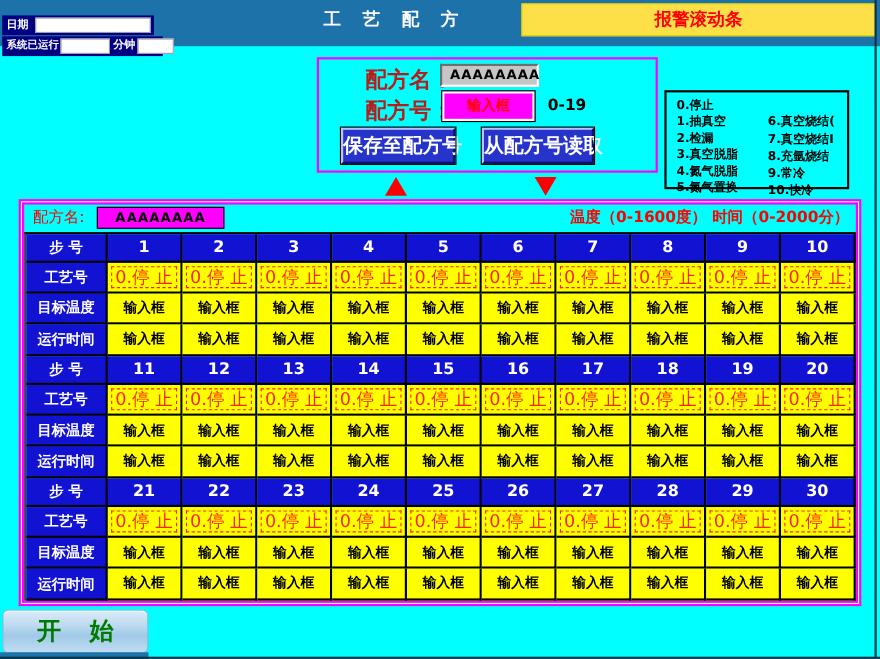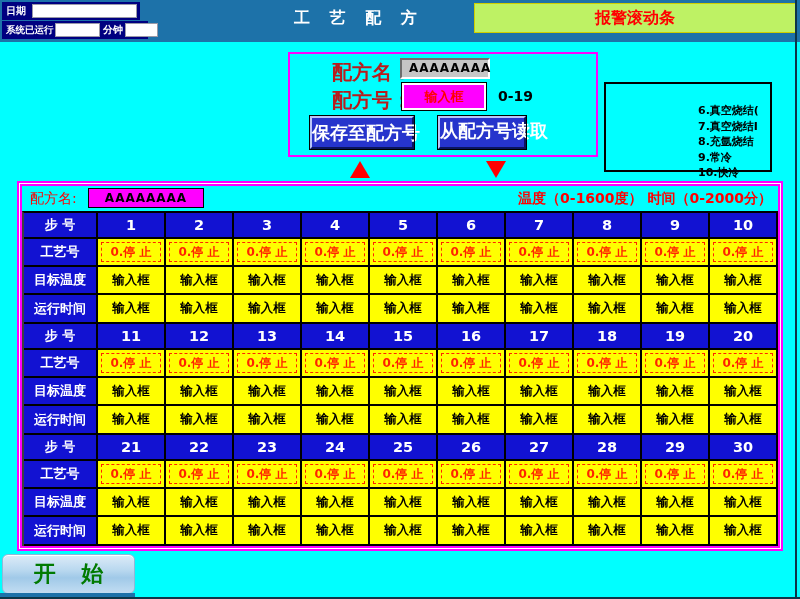--- a/index.html
+++ b/index.html
@@ -7,25 +7,25 @@
   body {
     position:relative; overflow:hidden;
     background:#00FFFF;
     font-family:"DejaVu Sans","Liberation Sans",sans-serif;
   }
   .abs { position:absolute; }
 
   
   .topbar { left:0; top:0; width:800px; height:42px; background:#1D72A9; }
   .title  { left:294px; top:8px; color:#FFFFFF; font-size:16px; font-weight:bold; letter-spacing:7px; white-space:nowrap; }
-  .alarm  { left:474px; top:3px; width:322px; height:30px; background:#bef264; border:1px solid #cfcf00;
+  .alarm  { left:474px; top:3px; width:322px; height:30px; background:#fde047; border:1px solid #cfcf00;
             color:#FF0000; font-size:16px; font-weight:bold; text-align:center; line-height:28px; }
 
   
-  .navy { background:#000080; }
+  .navy { background:#000080;margin-top:12px; }
   .navy1 { left:2px; top:2px;  width:138px; height:18px; }
   .navy2 { left:2px; top:21px; width:146px; height:18px; }
   .nlabel { position:absolute; color:#FFFFFF; font-weight:bold; font-size:10px; line-height:18px; white-space:nowrap; }
   .nbox   { position:absolute; top:2px; height:14px; background:#FFFFFF; border:1px solid #9a9aa8; }
 
   
   .recipe-panel { left:288px; top:52px; width:310px; height:105px; border:2px solid #FF00FF; }
   .rp-label { position:absolute; color:#b91c1c; font-weight:bold; font-size:20px; white-space:nowrap; }
   .rp-name-box { position:absolute; left:110px; top:4px; width:90px; height:21px; background:#C6C6C6;
                  border-top:2px solid #6e6e6e; border-left:2px solid #6e6e6e;
@@ -34,21 +34,21 @@
   .rp-num-box { position:absolute; left:112px; top:29px; width:84px; height:27px; background:#FF00FF;
                 border:2px solid #ffffff; outline:1px solid #000;
                 color:#FF0000; font-weight:bold; font-size:13px; text-align:center; line-height:23px; }
   .rp-range { position:absolute; left:208px; top:34px; color:#000; font-weight:bold; font-size:14px; }
   .hmi-btn { position:absolute; top:62px; height:33px; background:#2634CC; color:#FFFFFF;
              font-weight:bold; font-size:18px; text-align:center; line-height:29px; white-space:nowrap;
              border-top:2px solid #b8c4f8; border-left:2px solid #b8c4f8;
              border-bottom:2px solid #0a1560; border-right:2px solid #0a1560;
              outline:1px solid #000; cursor:pointer; }
   .btn-save { left:20px;  width:104px; }
-  .btn-load { left:148px; width:88px;font-family:Liberation Mono, monospace; }
+  .btn-load { left:148px; width:102px; }
 
   .arrow-up   { left:350px; top:161px; width:0; height:0;
                 border-left:10px solid transparent; border-right:10px solid transparent; border-bottom:17px solid #FF0000; }
   .arrow-down { left:486px; top:161px; width:0; height:0;
                 border-left:10px solid transparent; border-right:10px solid transparent; border-top:17px solid #FF0000; }
 
   
   .legend { left:604px; top:82px; width:168px; height:90px; border:2px solid #000; }
   .legend-col { position:absolute; }
   .legend-col-left  { left:9px;  top:4px; }
@@ -68,21 +68,21 @@
           grid-template-rows:repeat(3, 26px 28px 28px 29px);
           border-top:2px solid #000; border-left:2px solid #404040; }
   .cell { border-right:2px solid #000; border-bottom:2px solid #000;
           display:flex; align-items:center; justify-content:center; overflow:hidden; }
   .c-blue  { background:#1212D2; color:#FFFFFF; font-weight:bold; }
   .c-head  { font-size:14.5px; }
   .c-label { font-size:13px; white-space:nowrap; }
   .c-proc  { background:#FFFF00; padding:3px 3px; }
   .c-proc .dash { width:100%; height:100%; border:1px dashed #FF2400; color:#FF2400;
                   display:flex; align-items:center; justify-content:center;
-                  font-weight:bold; font-size:12px; white-space:nowrap; }
+                  font-weight:normal; font-size:16px; white-space:nowrap; }
   .c-input { background:#FFFF00; color:#000; font-weight:bold; font-size:12.5px; white-space:nowrap; }
 
   
   .start-btn { left:2px; top:554px; width:133px; height:40px; border-radius:6px; cursor:pointer;
                background:linear-gradient(180deg,#ddebf8 0%,#b9d8ef 40%,#a0c9e8 60%,#c2ddf2 100%);
                border:1px solid #8fb8d8; box-shadow:inset 0 1px 0 #ffffff;
                color:#007A00; font-weight:bold; font-size:22px; letter-spacing:9px;
                display:flex; align-items:center; justify-content:center; padding-left:9px; }
 
   .taskbar-stub { left:0; top:593px; width:135px; height:6px; background:#1D72A9; }
@@ -113,20 +113,28 @@
   <span class="rp-label" style="left:42px; top:33px;">配方号：</span>
   <div class="rp-num-box">输入框</div>
   <span class="rp-range">0-19</span>
   <div class="hmi-btn btn-save">保存至配方号</div>
   <div class="hmi-btn btn-load">从配方号读取</div>
 </div>
 <div class="abs arrow-up"></div>
 <div class="abs arrow-down"></div>
 
 <div class="abs legend">
+  <div class="legend-col legend-col-left">
+      <div>0.停止</div>
+      <div>1.抽真空</div>
+      <div>2.检漏</div>
+      <div>3.真空脱脂</div>
+      <div>4.氮气脱脂</div>
+      <div>5.氮气置换</div>
+    </div>
   <div class="legend-col legend-col-right">
       <div>6.真空烧结(</div>
       <div>7.真空烧结I</div>
       <div>8.充氩烧结</div>
       <div>9.常冷</div>
       <div>10.快冷</div>
     </div>
 </div>
 
 <div class="abs table-panel">

